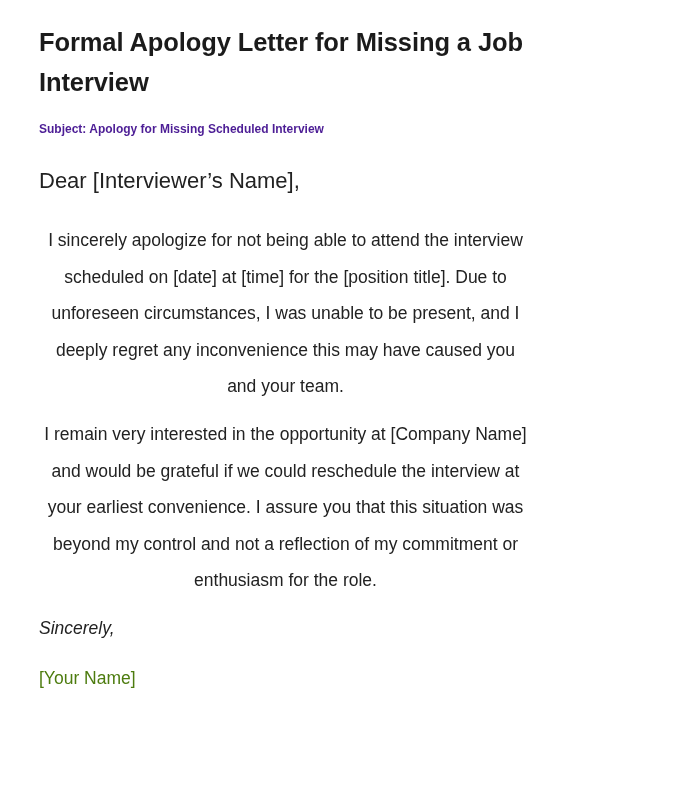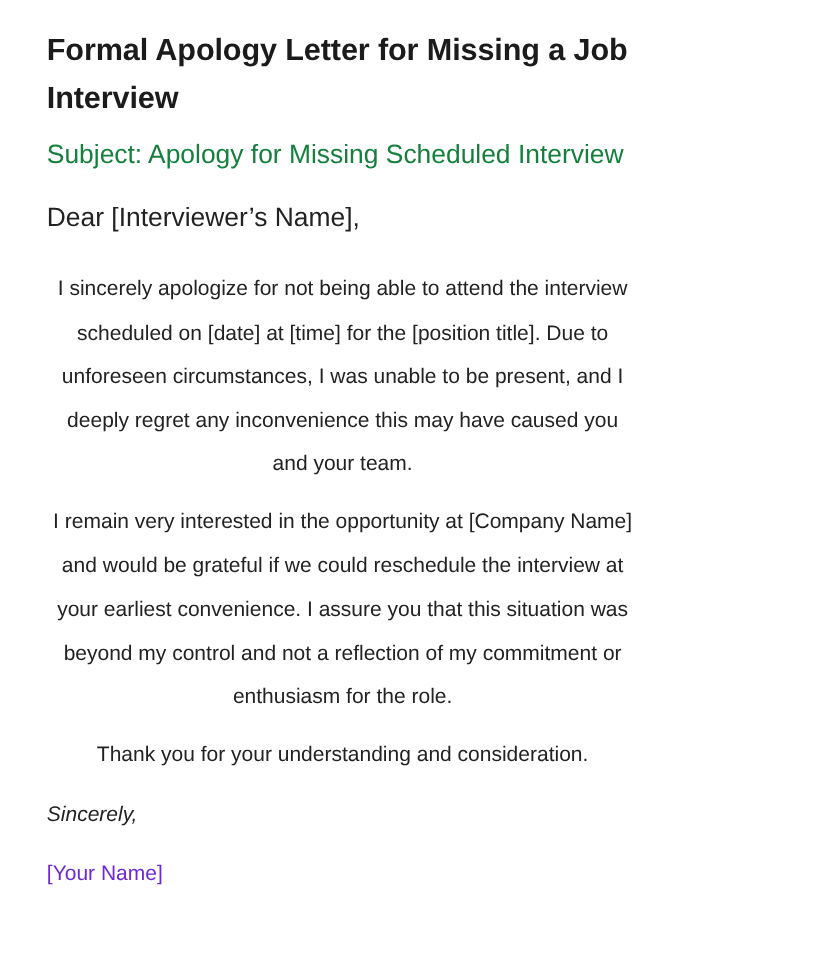--- a/index.html
+++ b/index.html
@@ -25,24 +25,25 @@
   .doc-title {
     font-size: 25.5px;
     font-weight: bold;
     line-height: 40px;
     letter-spacing: -0.1px;
     color: #1b1b1b;
     margin: 0 0 12px 0;
     max-width: 515px;
   }
   .subject-line {
-    font-size: 22px;
+    font-size: 12px;
     line-height: 30px;
-    color: #15803d;
+    color: #4c1d95;
     margin: 0 0 22px 0;
+    font-weight: bold;
   }
   .salutation {
     font-size: 22px;
     line-height: 30px;
     color: #222222;
     margin: 0 0 26px 0;
   }
   .body-par {
     font-size: 17.5px;
     line-height: 36.6px;
@@ -57,38 +58,37 @@
   .closing-line {
     font-size: 17.5px;
     line-height: 36.6px;
     color: #222222;
     margin: 0 0 13px 0;
     font-style: italic;
   }
   .signature-line {
     font-size: 17.5px;
     line-height: 36.6px;
-    color: #6d28d9;
+    color: #4d7c0f;
     margin: 0;
   }
 </style>
 </head>
 <body>
 
 <div class="page">
 
   <h1 class="doc-title">Formal Apology Letter for Missing a Job Interview</h1>
 
   <p class="subject-line">Subject: Apology for Missing Scheduled Interview</p>
 
   <p class="salutation">Dear [Interviewer’s Name],</p>
 
   <p class="body-par">I sincerely apologize for not being able to attend the interview scheduled on [date] at [time] for the [position title]. Due to unforeseen circumstances, I was unable to be present, and I deeply regret any inconvenience this may have caused you and your team.</p>
 
   <p class="body-par">I remain very interested in the opportunity at [Company Name] and would be grateful if we could reschedule the interview at your earliest convenience. I assure you that this situation was beyond my control and not a reflection of my commitment or enthusiasm for the role.</p>
 
-  <p class="body-par short">Thank you for your understanding and consideration.</p>
 
   <p class="closing-line">Sincerely,</p>
 
   <p class="signature-line">[Your Name]</p>
 
 </div>
 
 </body></html>

